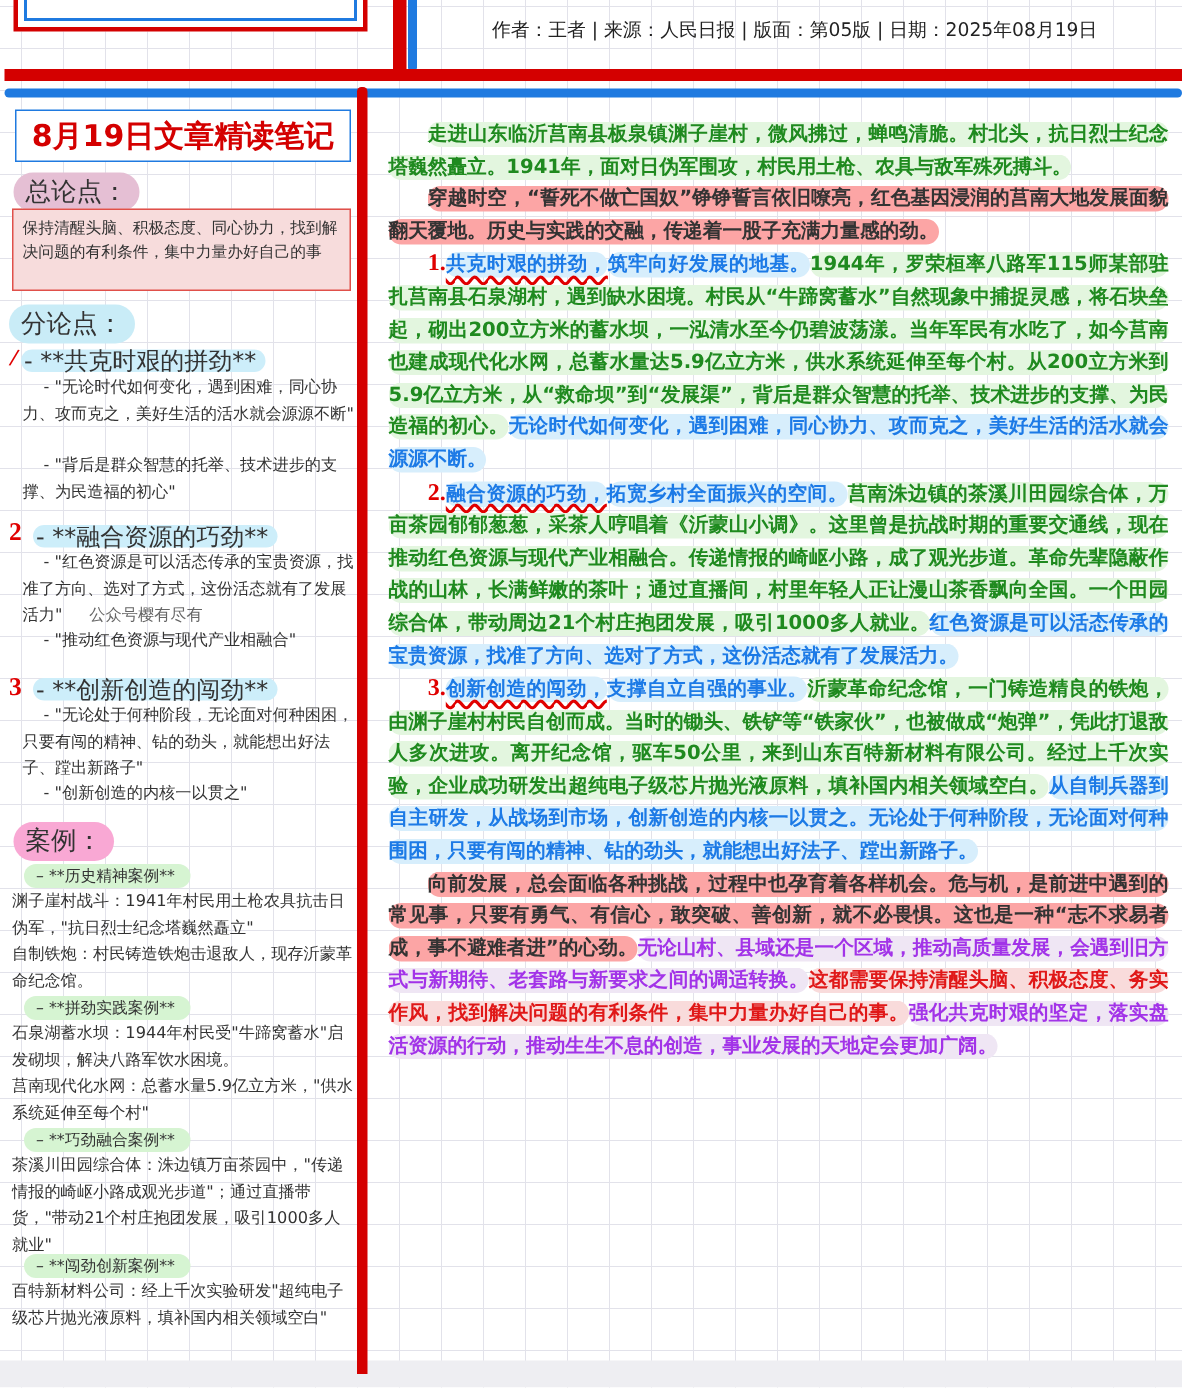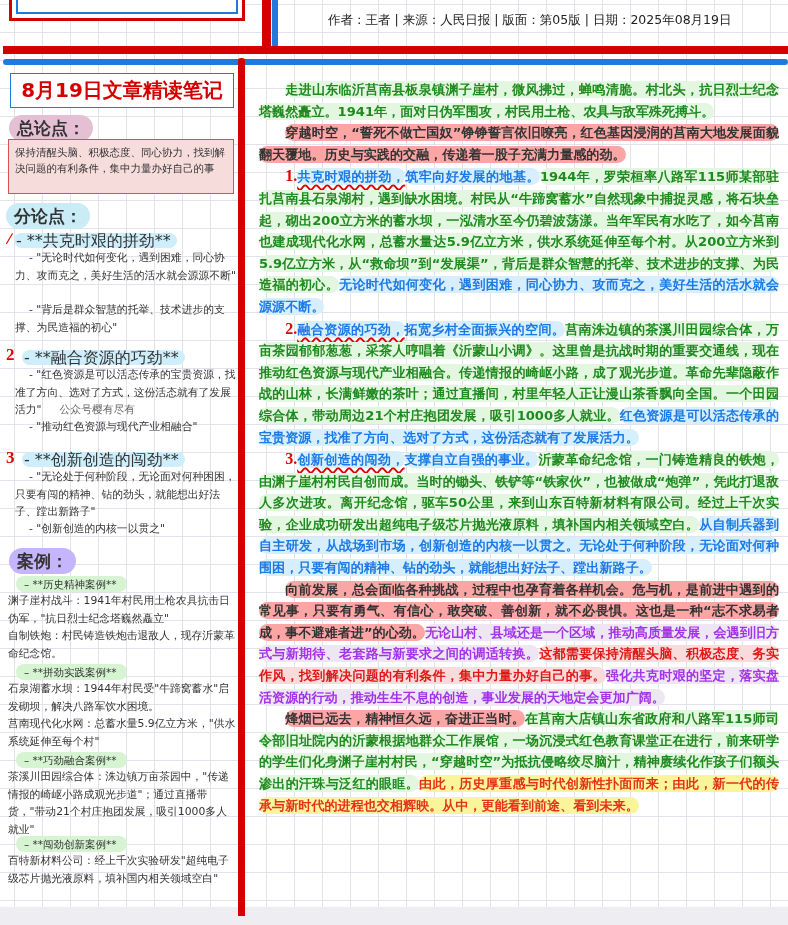--- a/index.html
+++ b/index.html
@@ -23,24 +23,24 @@
   .masthead-text { position: absolute; left: 0; right: 0; top: -2px; text-align: center; font-family: "Liberation Serif", serif; font-size: 10px; color: #d43a2a; letter-spacing: 3px; }
   .v-red-top { position: absolute; left: 262px; top: 0; width: 9px; height: 48px; background: #d40000; }
   .v-blue-top { position: absolute; left: 272px; top: 0; width: 6px; height: 48px; background: #1f7ae0; border-radius: 0 0 3px 3px; }
   .meta-line { position: absolute; left: 328px; top: 12px; font-size: 12.5px; color: #222; white-space: nowrap; }
   .h-red { position: absolute; left: 3px; top: 46px; width: 785px; height: 8px; background: #d40000; }
   .h-blue { position: absolute; left: 3px; top: 59px; width: 785px; height: 6px; background: #1f7ae0; border-radius: 3px; }
   .v-red-main { position: absolute; left: 238px; top: 58px; width: 7px; height: 858px; background: #d40000; border-radius: 3px 3px 0 0; }
 
   
   .note-title { position: absolute; left: 10px; top: 73px; width: 224px; height: 35px; border: 1.5px solid #1f7ae0; background: #fff; color: #d40000; font-size: 20px; font-weight: bold; text-align: center; line-height: 32px; letter-spacing: 0px; white-space: nowrap; }
-  .pill { position: absolute; font-weight: bold; color: #333; border-radius: 16px; padding: 0 8px; }
+  .pill { position: absolute; font-weight: normal; color: #333; border-radius: 16px; padding: 0 8px; }
   .pill-total { left: 9px; top: 115px; height: 26px; line-height: 26px; font-size: 17px; background: #e5bfd4; }
   .pill-sub { left: 6px; top: 203px; height: 26px; line-height: 26px; font-size: 17px; background: #c9ecf7; }
-  .pill-case { left: 9px; top: 548px; height: 26px; line-height: 26px; font-size: 17px; background: #c4b5fd; }
+  .pill-case { left: 9px; top: 548px; height: 26px; line-height: 26px; font-size: 17px; background: #f9a8d4; }
   .total-box { position: absolute; left: 8px; top: 139px; width: 226px; height: 55px; border: 1.5px solid #e0504a; background: #f7dcdc; padding: 4px 6px; font-size: 10.5px; line-height: 16px; color: #333; }
 
   .sub-head { position: absolute; left: 14px; height: 15px; line-height: 15px; font-size: 16px; color: #333; background: #cdeefa; border-radius: 8px; padding: 0 6px 0 2px; white-space: nowrap; }
   .sub-num { position: absolute; color: #e00000; font-weight: bold; font-size: 17px; font-family: "Liberation Serif", serif; }
   .quote { position: absolute; left: 15px; width: 222px; font-size: 10.8px; line-height: 17.5px; color: #333; }
   .quote .ind { display: inline-block; width: 14px; }
   .handnote { font-family: "Liberation Serif", serif; color: #666; margin-left: 18px; }
 
   .case-head { position: absolute; left: 16px; height: 16px; line-height: 16px; font-size: 10.5px; color: #333; background: #d6f4d2; border-radius: 8px; padding: 0 10px 0 8px; white-space: nowrap; }
   .case-body { position: absolute; left: 8px; width: 228px; font-size: 10.8px; line-height: 17.5px; color: #333; }
@@ -112,14 +112,13 @@
 <div class="case-head" style="top:836px;">– **闯劲创新案例**</div>
 <div class="case-body" style="top:852px;">百特新材料公司：经上千次实验研发"超纯电子级芯片抛光液原料，填补国内相关领域空白"</div>
 
 <div class="article">
   <p><span class="hl g">走进山东临沂莒南县板泉镇渊子崖村，微风拂过，蝉鸣清脆。村北头，抗日烈士纪念塔巍然矗立。1941年，面对日伪军围攻，村民用土枪、农具与敌军殊死搏斗。</span></p>
   <p><span class="hl y">穿越时空，“誓死不做亡国奴”铮铮誓言依旧嘹亮，红色基因浸润的莒南大地发展面貌翻天覆地。历史与实践的交融，传递着一股子充满力量感的劲。</span></p>
   <p><span class="num-mark">1.</span><span class="hl b wavy">共克时艰的拼劲，</span><span class="hl b">筑牢向好发展的地基。</span><span class="hl g">1944年，罗荣桓率八路军115师某部驻扎莒南县石泉湖村，遇到缺水困境。村民从“牛蹄窝蓄水”自然现象中捕捉灵感，将石块垒起，砌出200立方米的蓄水坝，一泓清水至今仍碧波荡漾。当年军民有水吃了，如今莒南也建成现代化水网，总蓄水量达5.9亿立方米，供水系统延伸至每个村。从200立方米到5.9亿立方米，从“救命坝”到“发展渠”，背后是群众智慧的托举、技术进步的支撑、为民造福的初心。</span><span class="hl b">无论时代如何变化，遇到困难，同心协力、攻而克之，美好生活的活水就会源源不断。</span></p>
   <p><span class="num-mark">2.</span><span class="hl b wavy">融合资源的巧劲，</span><span class="hl b">拓宽乡村全面振兴的空间。</span><span class="hl g">莒南洙边镇的茶溪川田园综合体，万亩茶园郁郁葱葱，采茶人哼唱着《沂蒙山小调》。这里曾是抗战时期的重要交通线，现在推动红色资源与现代产业相融合。传递情报的崎岖小路，成了观光步道。革命先辈隐蔽作战的山林，长满鲜嫩的茶叶；通过直播间，村里年轻人正让漫山茶香飘向全国。一个田园综合体，带动周边21个村庄抱团发展，吸引1000多人就业。</span><span class="hl b">红色资源是可以活态传承的宝贵资源，找准了方向、选对了方式，这份活态就有了发展活力。</span></p>
   <p><span class="num-mark">3.</span><span class="hl b wavy">创新创造的闯劲，</span><span class="hl b">支撑自立自强的事业。</span><span class="hl g">沂蒙革命纪念馆，一门铸造精良的铁炮，由渊子崖村村民自创而成。当时的锄头、铁铲等“铁家伙”，也被做成“炮弹”，凭此打退敌人多次进攻。离开纪念馆，驱车50公里，来到山东百特新材料有限公司。经过上千次实验，企业成功研发出超纯电子级芯片抛光液原料，填补国内相关领域空白。</span><span class="hl b">从自制兵器到自主研发，从战场到市场，创新创造的内核一以贯之。无论处于何种阶段，无论面对何种围困，只要有闯的精神、钻的劲头，就能想出好法子、蹚出新路子。</span></p>
   <p><span class="hl y">向前发展，总会面临各种挑战，过程中也孕育着各样机会。危与机，是前进中遇到的常见事，只要有勇气、有信心，敢突破、善创新，就不必畏惧。这也是一种“志不求易者成，事不避难者进”的心劲。</span><span class="hl p">无论山村、县域还是一个区域，推动高质量发展，会遇到旧方式与新期待、老套路与新要求之间的调适转换。</span><span class="hl r">这都需要保持清醒头脑、积极态度、务实作风，找到解决问题的有利条件，集中力量办好自己的事。</span><span class="hl p">强化共克时艰的坚定，落实盘活资源的行动，推动生生不息的创造，事业发展的天地定会更加广阔。</span></p>
-  <p><span class="hl y">烽烟已远去，精神恒久远，奋进正当时。</span><span class="hl g">在莒南大店镇山东省政府和八路军115师司令部旧址院内的沂蒙根据地群众工作展馆，一场沉浸式红色教育课堂正在进行，前来研学的学生们化身渊子崖村村民，“穿越时空”为抵抗侵略绞尽脑汁，精神赓续化作孩子们额头渗出的汗珠与泛红的眼眶。</span><span class="hl ry">由此，历史厚重感与时代创新性扑面而来；由此，新一代的传承与新时代的进程也交相辉映。从中，更能看到前途、看到未来。</span></p>
 </div>
 
 </body></html>

